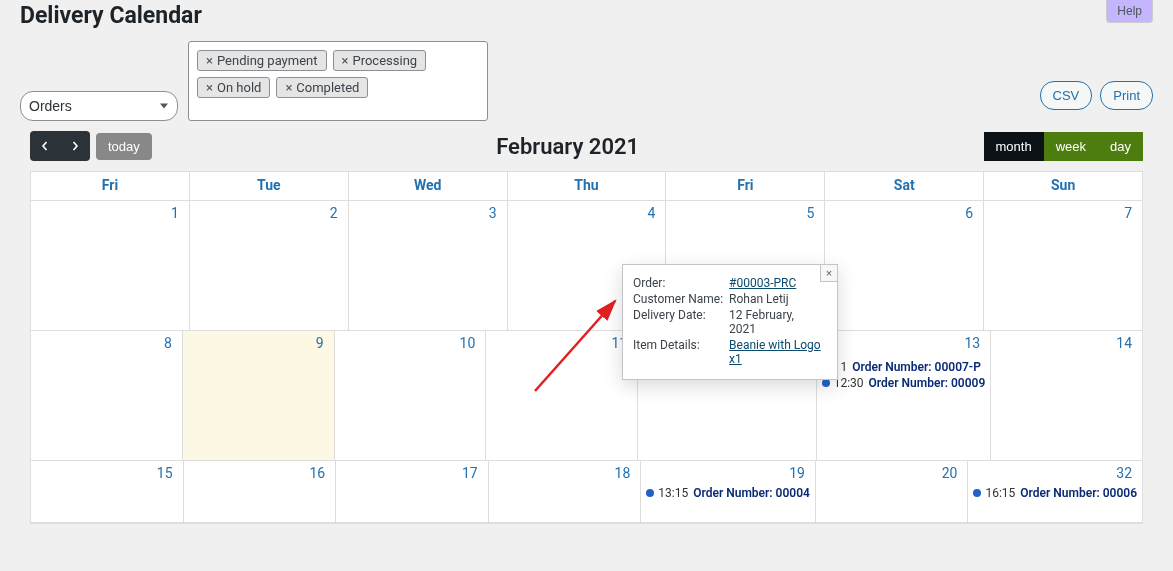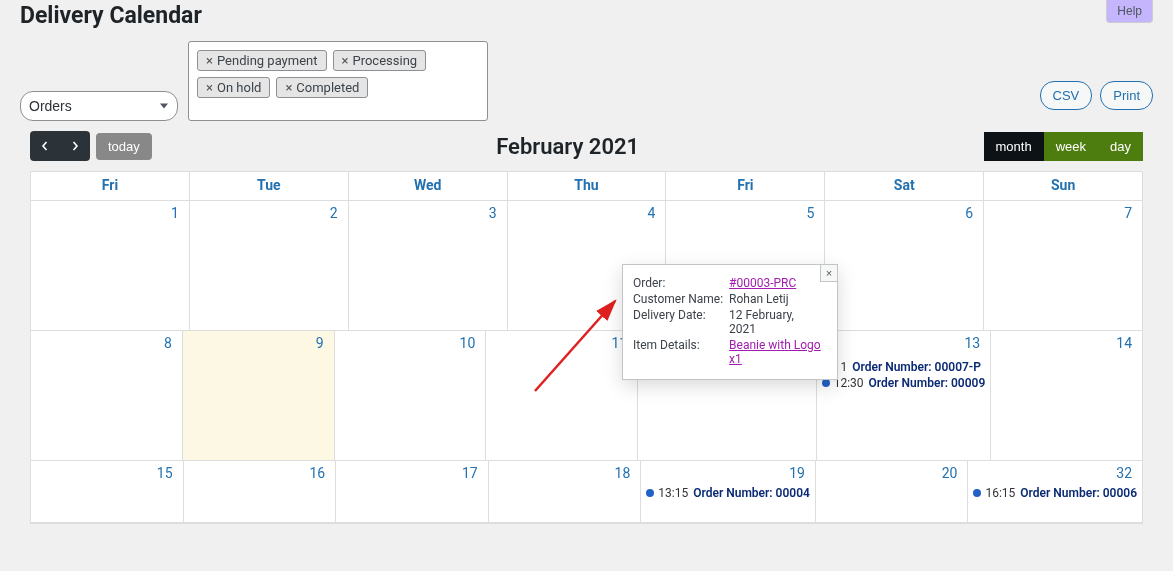--- a/index.html
+++ b/index.html
@@ -41,21 +41,21 @@
 .event { display:flex; align-items:center; gap:4px; font-size:12px; padding:1px 3px; color:#0a2a75; font-weight:600; white-space:nowrap; overflow:hidden; cursor:pointer;}
 .event::before { content:""; width:8px; height:8px; background:#2361c7; border-radius:50%; flex-shrink:0;}
 .event .time { color:#333; font-weight:400; margin-right:1px;}
 .events-box { margin-top:26px;}
 .highlight { border:2px solid #e02020; margin:22px 0 3px 0;}
 .popover { position:absolute; left:622px; top:264px; width:216px; background:#fff; border:1px solid #c3c4c7; box-shadow:0 6px 18px rgba(0,0,0,0.15); padding:10px 10px 12px 10px; z-index:50;}
 .popover-close { position:absolute; top:-1px; right:-1px; width:18px; height:18px; border:1px solid #c3c4c7; background:#f6f7f7; font-size:11px; line-height:1; cursor:pointer; color:#555;}
 .popover table { font-size:12px; border-collapse:collapse;}
 .popover td { padding:1px 4px 1px 0; vertical-align:top;}
 .popover td:first-child { color:#3c434a; white-space:nowrap; padding-right:6px;margin-left:12px;}
-.popover a { color:#a21caf; text-decoration:underline;}
+.popover a { color:#0c4a6e; text-decoration:underline;}
 .arrow { position:absolute; left:530px; top:286px; z-index:40; pointer-events:none;}
 </style>
 </head>
 <body>
 
 <div class="page">
   <div class="header-row">
     <div class="page-title">Delivery Calendar</div>
     <button class="help-btn">Help</button>
   </div>

